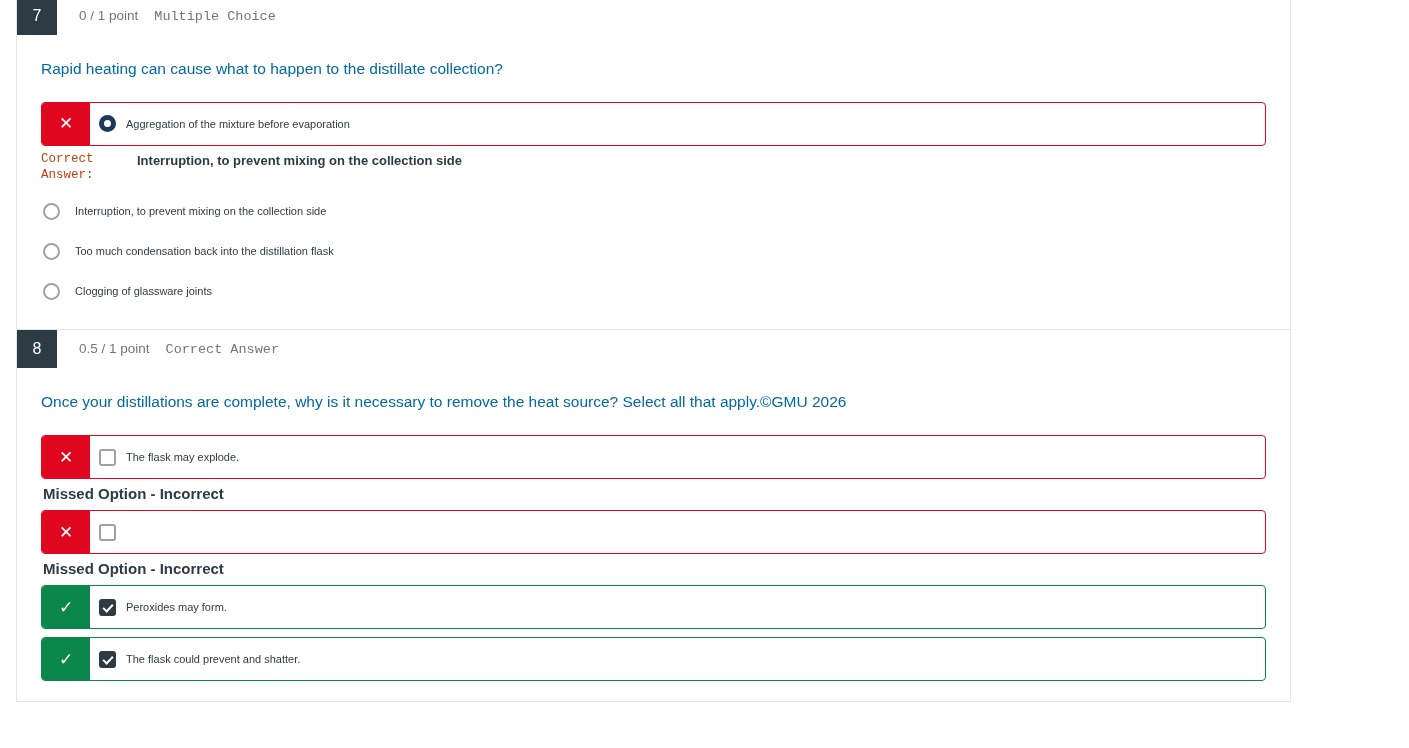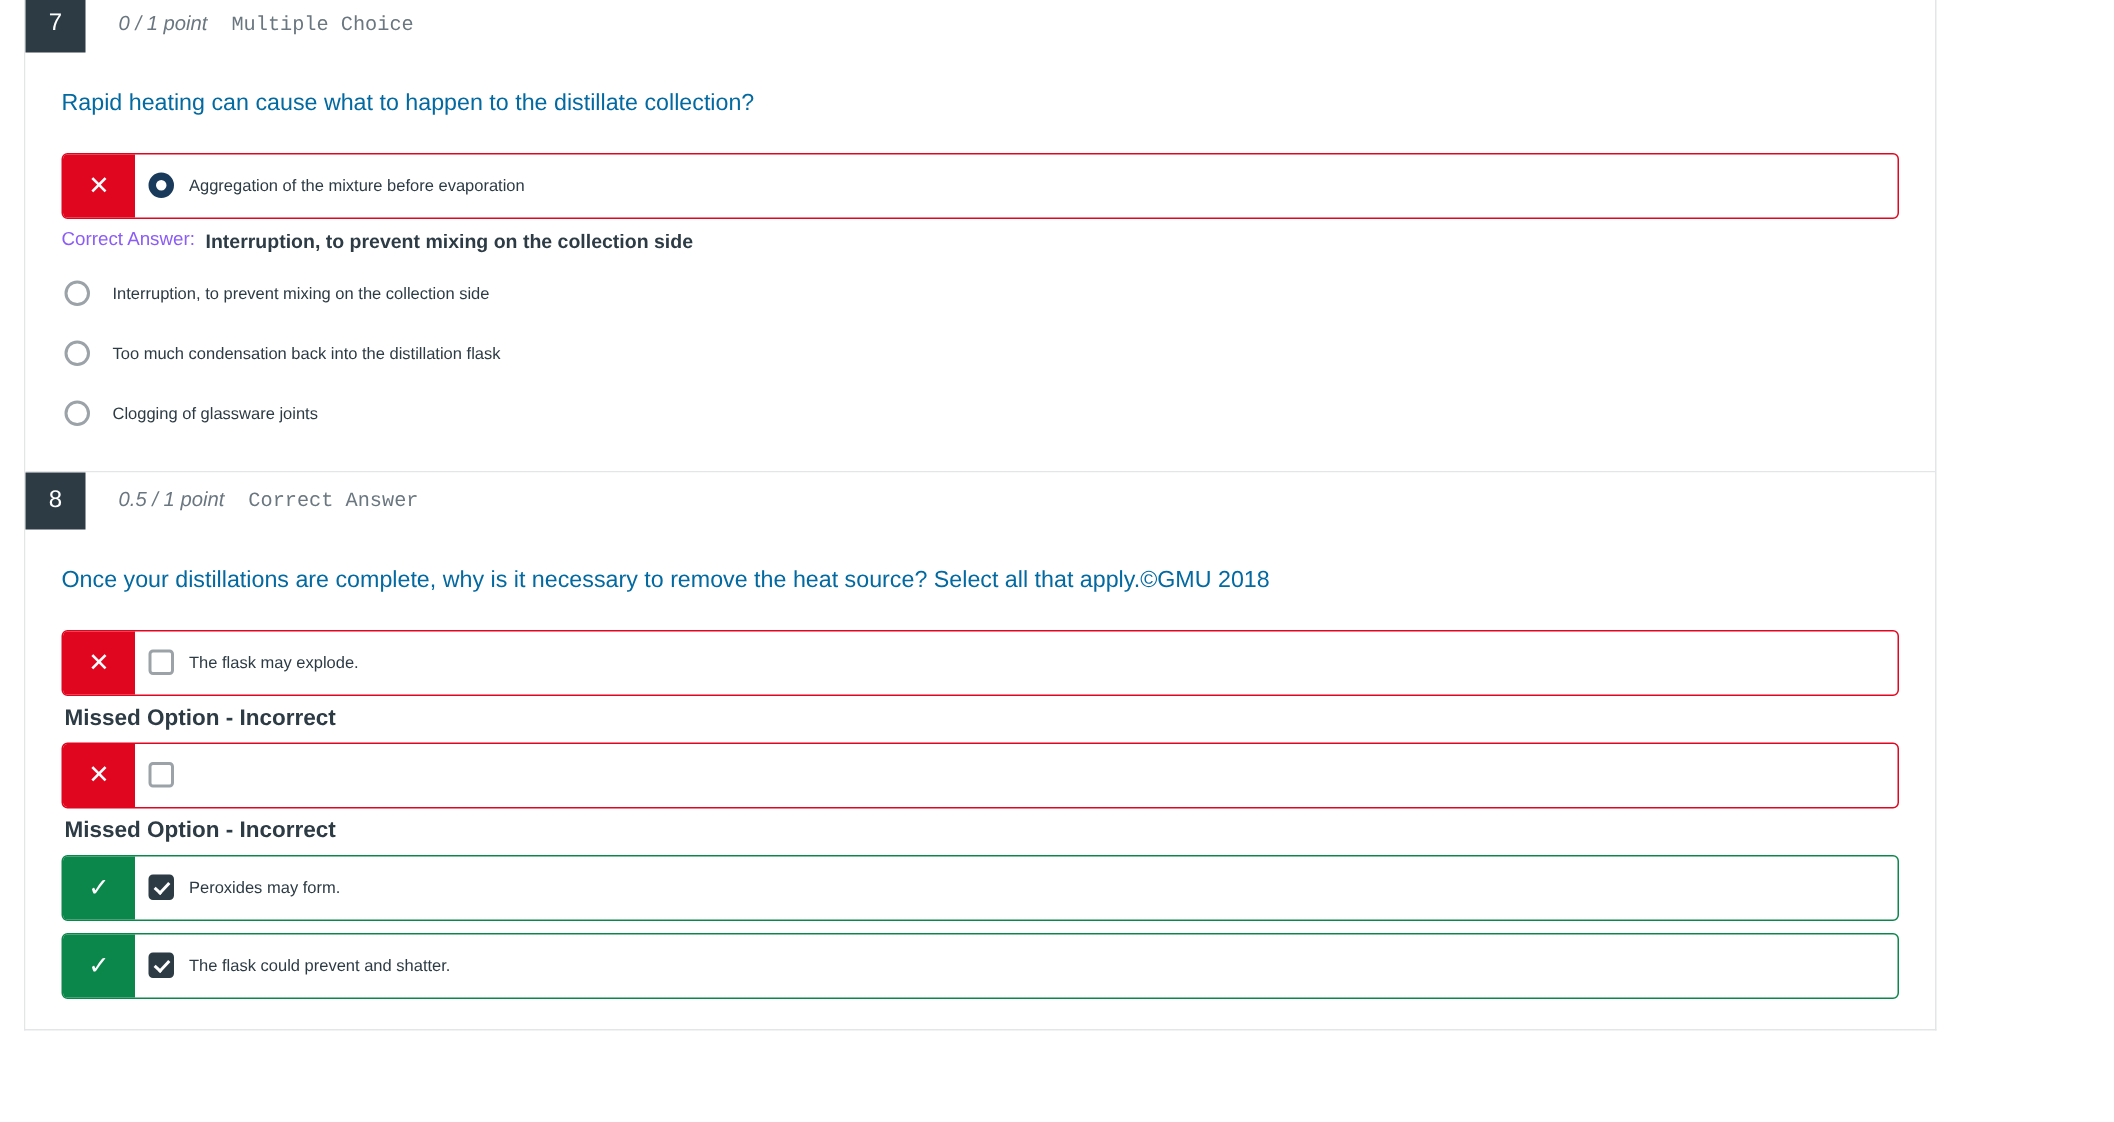--- a/index.html
+++ b/index.html
@@ -48,21 +48,21 @@
     justify-content: center;
     flex: 0 0 auto;
   }
   .q-meta {
     margin-left: 22px;
     font-size: 13.5px;
     color: #6b7780;
     display: flex;
     align-items: baseline;
   }
-  .q-points { margin-right: 16px; font-style: italic; }
+  .q-points { margin-right: 16px; }
   .q-type { color: #6b7780; font-family: Liberation Mono, monospace; }
 
   .q-text {
     font-size: 15.5px;
     color: #0369a1;
     padding: 24px 24px 0 24px;
     line-height: 1.35;
   }
 
   .answers {
@@ -164,24 +164,25 @@
   .answer-row.plain .opt-control { width: 30px; justify-content: flex-start; padding-left: 1px;}
 
   .correct-answer {
     display: flex;
     align-items: flex-start;
     margin-top: 6px;
     margin-bottom: 10px;
   }
   .correct-answer .ca-label {
     font-size: 12.5px;
-    color: #8b5cf6;
+    color: #c2410c;
     width: 96px;
     line-height: 1.25;
     flex: 0 0 auto;
+    font-family: Liberation Mono, monospace;
   }
   .correct-answer .ca-value {
     font-size: 13px;
     font-weight: bold;
     color: #2d3b45;
     padding-top: 1px;
   }
 
   .missed-label {
     font-size: 15px;
@@ -261,21 +262,21 @@
 
     <div class="question-block">
       <div class="q-header">
         <div class="q-number">8</div>
         <div class="q-meta">
           <span class="q-points">0.5 / 1 point</span>
           <span class="q-type">Correct Answer</span>
         </div>
       </div>
 
-      <div class="q-text">Once your distillations are complete, why is it necessary to remove the heat source?   Select all that apply.©GMU 2018</div>
+      <div class="q-text">Once your distillations are complete, why is it necessary to remove the heat source?   Select all that apply.©GMU 2026</div>
 
       <div class="answers">
 
         <div class="answer-row graded incorrect">
           <div class="marker x">✕</div>
           <div class="opt-control">
             <span class="checkbox"></span>
           </div>
           <div class="opt-text">The flask may explode.</div>
         </div>

